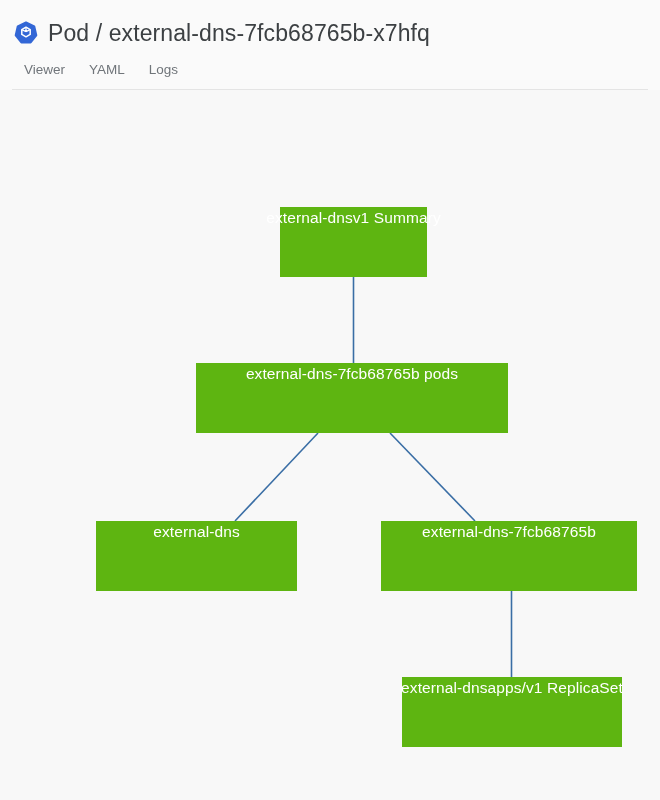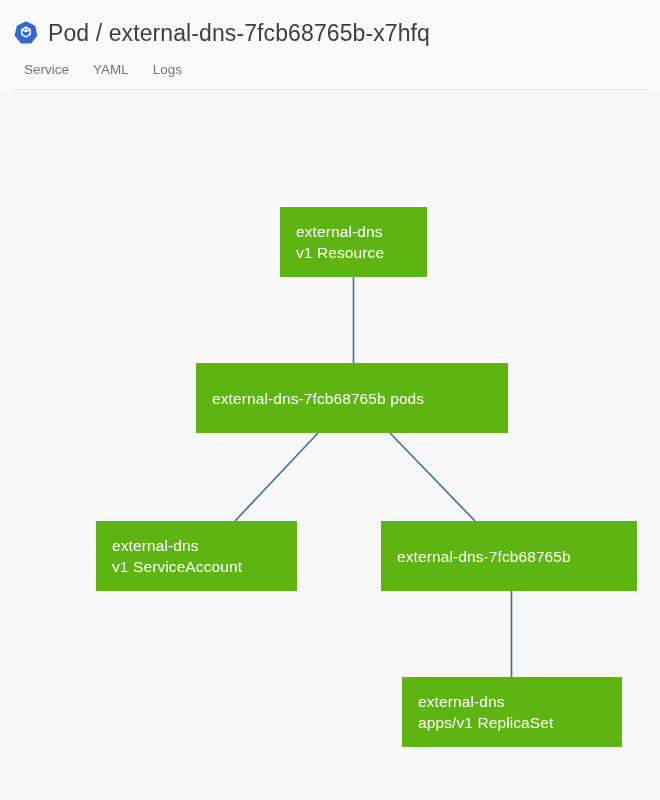--- a/index.html
+++ b/index.html
@@ -121,21 +121,20 @@
     width: 660px;
     height: 710px;
     pointer-events: none;
   }
 
   .node {
     position: absolute;
     background: #5eb511;
     box-sizing: border-box;
     display: flex;
-    flex-direction: column;
     justify-content: center;
     padding: 0 16px;
     cursor: pointer;
   }
 
   .node-line {
     color: #ffffff;
     font-size: 15.5px;
     line-height: 21px;
     white-space: nowrap;
@@ -159,21 +158,21 @@
     <div class="title-row">
       <svg class="pod-icon" viewBox="0 0 24 24">
         <path d="M12 1.6 20.2 5.5 22.2 14.3 16.6 21.4 7.4 21.4 1.8 14.3 3.8 5.5 Z" fill="#3367d6" stroke="#3367d6" stroke-width="2.2" stroke-linejoin="round"></path>
         <path d="M12 6.2 16.2 8.6 16.2 13.4 12 15.8 7.8 13.4 7.8 8.6 Z" fill="none" stroke="#ffffff" stroke-width="1.5" stroke-linejoin="round"></path>
         <path d="M12 6.2 12 10.6 M12 10.6 16.2 8.6 M12 10.6 7.8 8.6" fill="none" stroke="#ffffff" stroke-width="1.3" stroke-linejoin="round"></path>
       </svg>
       <div class="page-title">Pod / external-dns-7fcb68765b-x7hfq</div>
     </div>
 
     <div class="tabs">
-      <div class="tab">Service</div>
+      <div class="tab">Viewer</div>
       <div class="tab">YAML</div>
       <div class="tab">Logs</div>
     </div>
 
     <div class="header-rule"></div>
   </div>
 
   <div class="canvas">
 
     <svg class="edges" viewBox="0 0 660 710">
@@ -182,30 +181,29 @@
 
       <line x1="318" y1="343" x2="235" y2="431" stroke="#3a6ea5" stroke-width="1.6"></line>
 
       <line x1="390" y1="343" x2="475" y2="431" stroke="#3a6ea5" stroke-width="1.6"></line>
 
       <line x1="511.5" y1="501" x2="511.5" y2="587" stroke="#3a6ea5" stroke-width="1.6"></line>
     </svg>
 
     <div class="node" id="node-service">
       <div class="node-line">external-dns</div>
-      <div class="node-line">v1 Resource</div>
+      <div class="node-line">v1 Summary</div>
     </div>
 
     <div class="node" id="node-pod">
       <div class="node-line">external-dns-7fcb68765b pods</div>
     </div>
 
     <div class="node" id="node-serviceaccount">
       <div class="node-line">external-dns</div>
-      <div class="node-line">v1 ServiceAccount</div>
     </div>
 
     <div class="node" id="node-replicaset">
       <div class="node-line">external-dns-7fcb68765b</div>
     </div>
 
     <div class="node" id="node-deployment">
       <div class="node-line">external-dns</div>
       <div class="node-line">apps/v1 ReplicaSet</div>
     </div>

